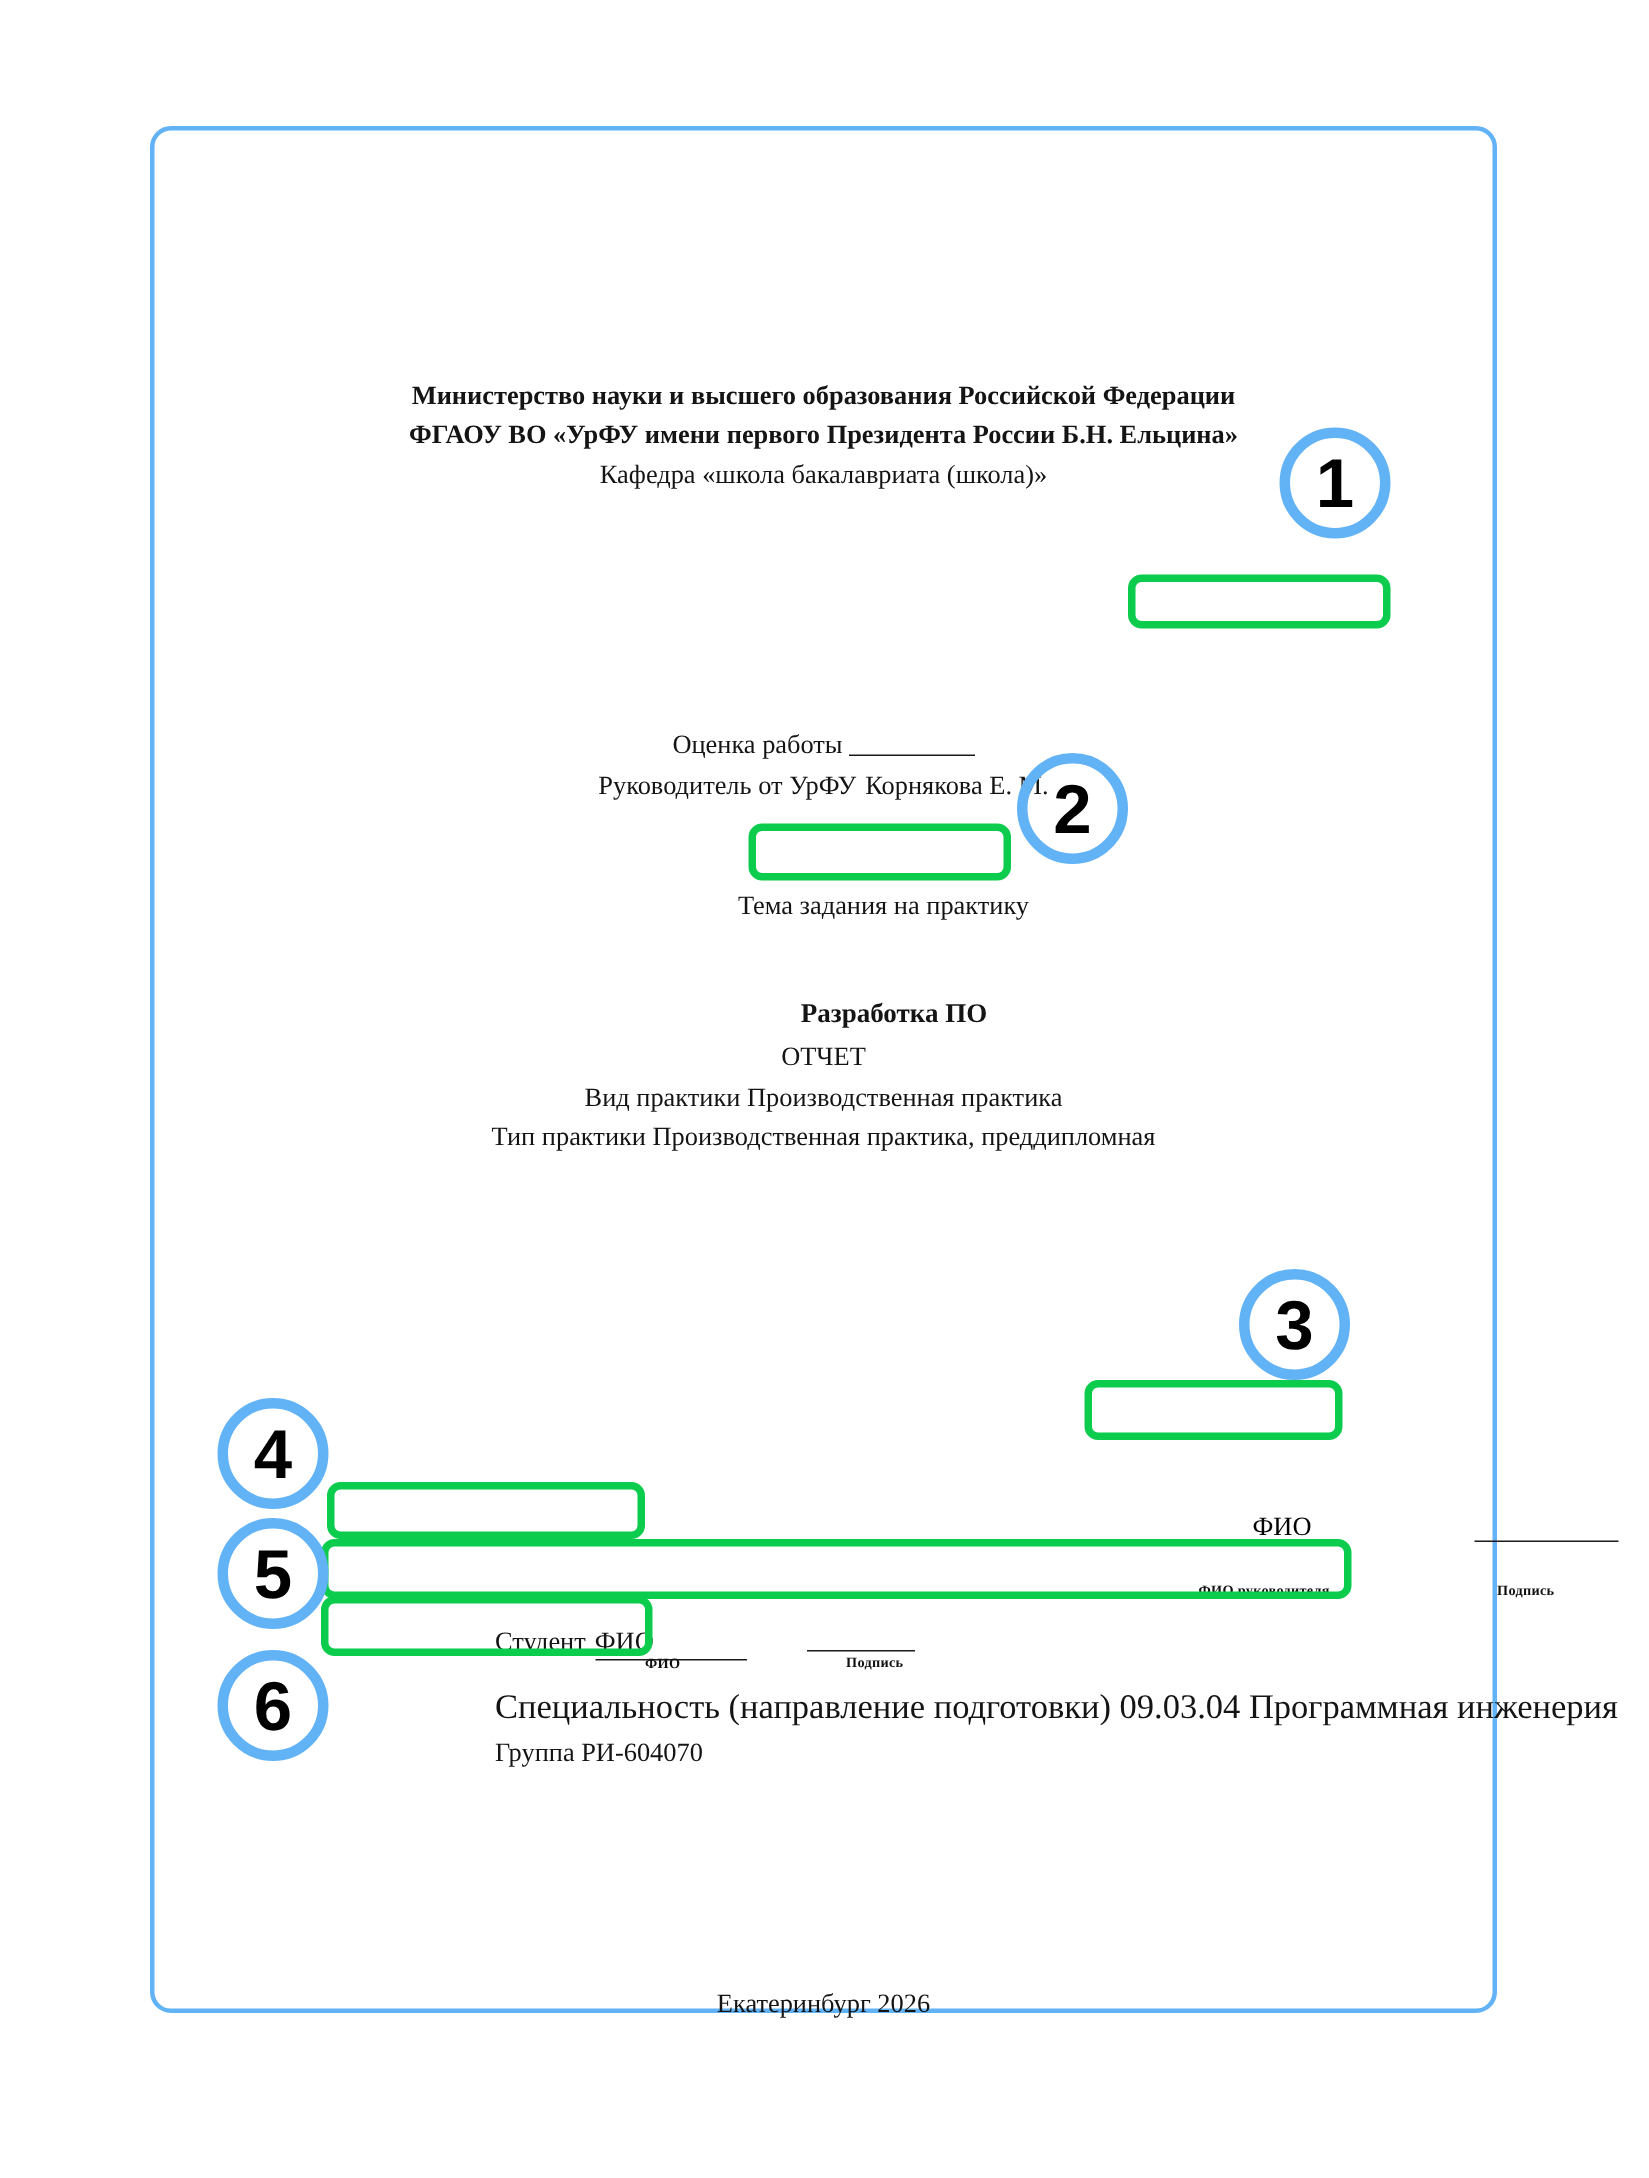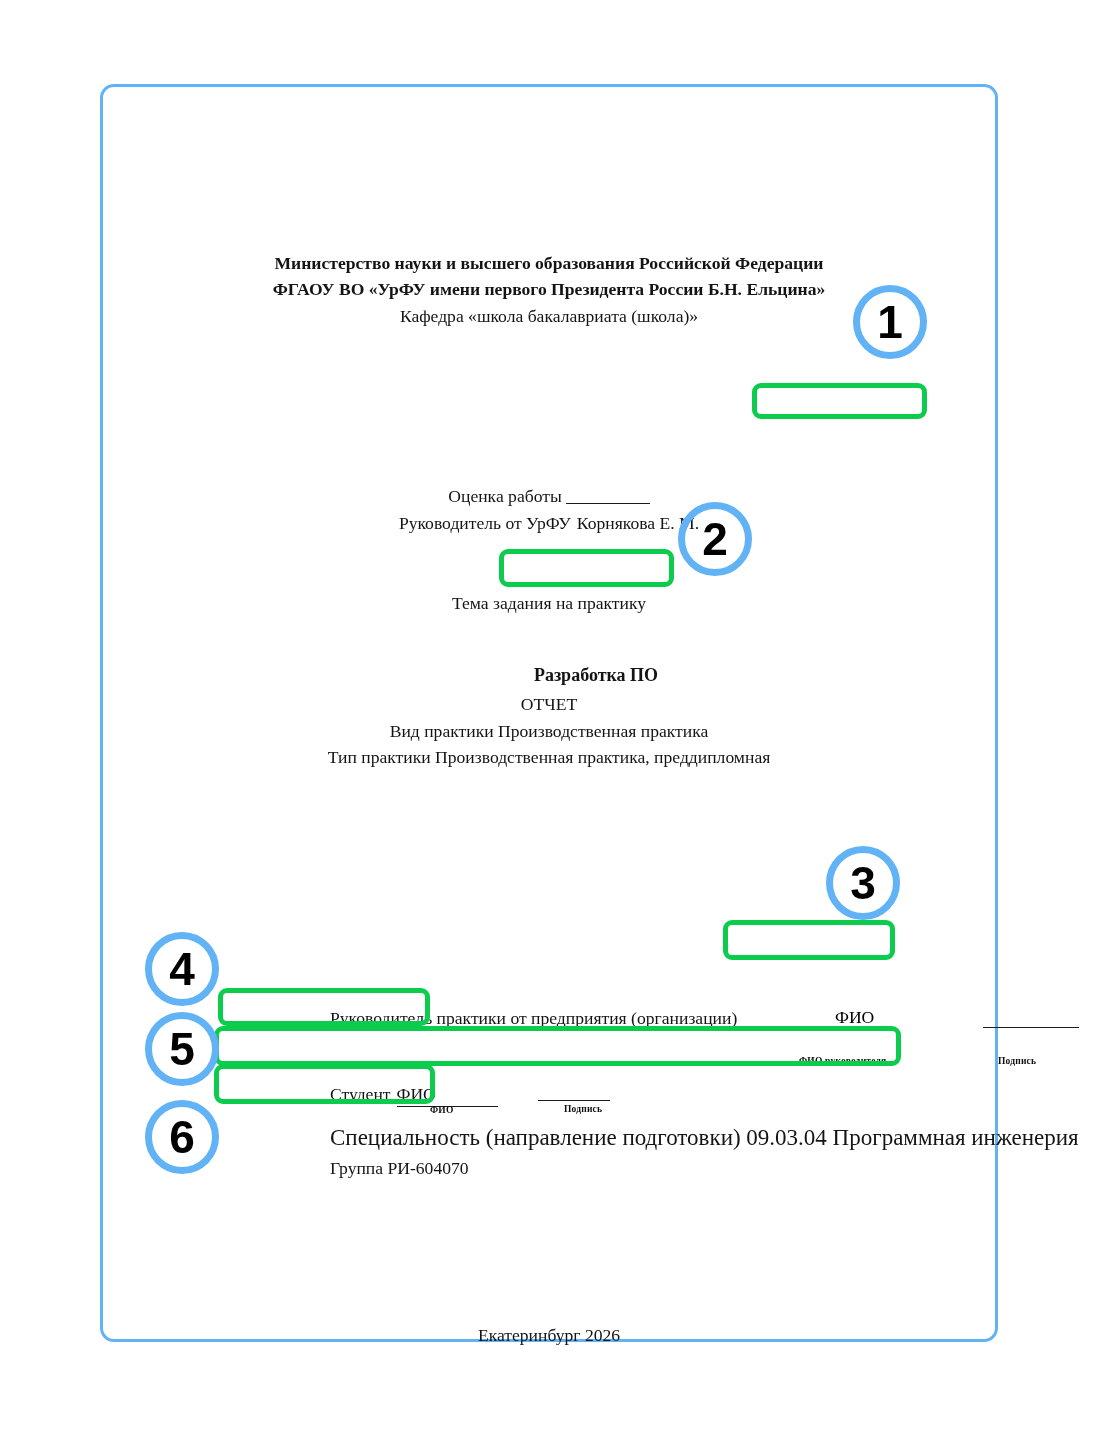--- a/index.html
+++ b/index.html
@@ -70,20 +70,21 @@
     display: inline-block;
     border-bottom: 1.6px solid #1a1a1a;
     width: 84px;
     vertical-align: -2px;
     margin-left: 4px;
   }
 
   #topic-label {
     top: 506px;
     font-size: 17.6px;
+    margin-left: 40px;
   }
   #topic-value {
     top: 578px;
     font-size: 18px;
     font-weight: bold;
     margin-left: 47px;
   }
 
   #report-block {
     top: 604px;
@@ -201,21 +202,20 @@
 
   <div id="topic-label" class="center-block">Тема задания на практику</div>
   <div id="topic-value" class="center-block">Разработка ПО</div>
 
   <div id="report-block" class="center-block">
     <div>ОТЧЕТ</div>
     <div>Вид практики Производственная практика</div>
     <div>Тип практики Производственная практика, преддипломная</div>
   </div>
 
-  <div id="supervisor-line" class="doc-text">Руководитель практики от предприятия (организации)</div>
   <div id="supervisor-fio">ФИО</div>
   <div id="supervisor-sign-line"></div>
   <div id="cap-sup-fio" class="caption">ФИО руководителя</div>
   <div id="cap-sup-sign" class="caption">Подпись</div>
 
   <div id="student-line" class="doc-text"><span>Студент</span><span style="display:inline-block;width:6px"></span><span id="student-fio-underline">ФИО</span></div>
   <div id="student-sign-line"></div>
   <div id="cap-stu-fio" class="caption">ФИО</div>
   <div id="cap-stu-sign" class="caption">Подпись</div>
 

